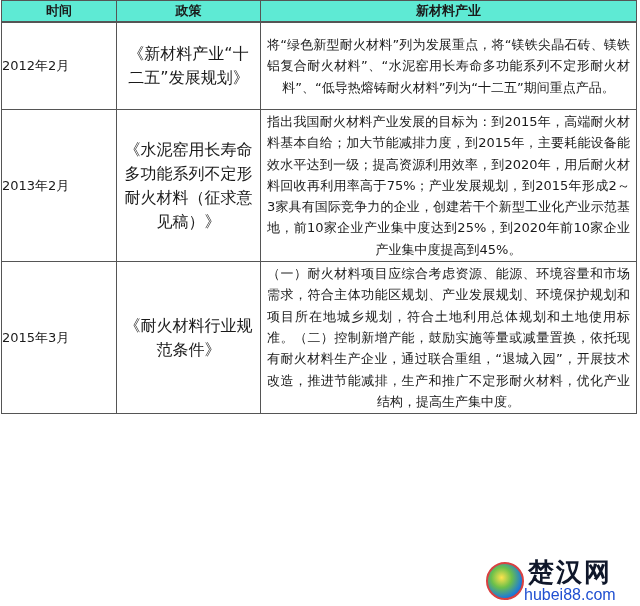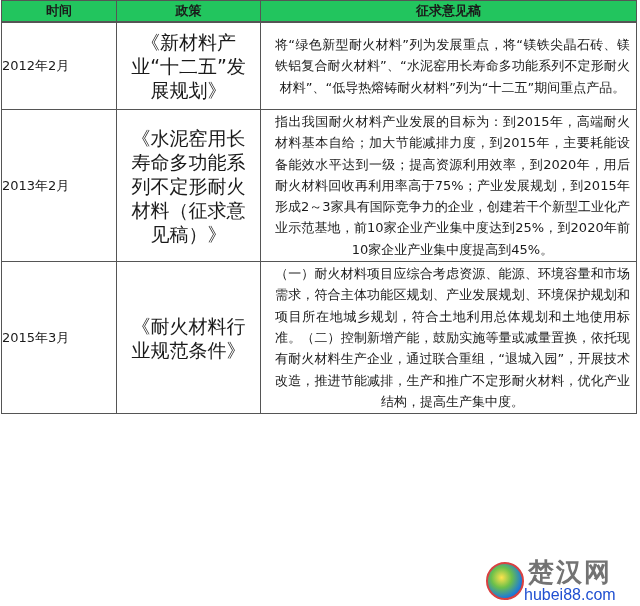--- a/index.html
+++ b/index.html
@@ -2,46 +2,46 @@
 <html><head>
 <meta charset="utf-8">
 <style>
   html, body { margin: 0; padding: 0; background: #ffffff; }
   body { width: 640px; height: 606px; overflow: hidden; position: relative;
          font-family: "DejaVu Sans", "Liberation Sans", sans-serif; color: #1a1a1a; }
   .tbl { position: absolute; left: 1px; top: 0; width: 636px; border-collapse: collapse; table-layout: fixed; }
   .title-bar { height: 25px; background: #6b7099; color: #ffffff; text-align: center;
                font-size: 17px; line-height: 25px; border: 1px solid #4e5375; }
   .tbl td, .tbl th { border: 1px solid #555; padding: 0; }
-  .hdr th { height: 20px; font-size: 13px; font-weight: bold; text-align: center; background: #22c55e; border-bottom: 2px solid #555; }
+  .hdr th { height: 20px; font-size: 13px; font-weight: bold; text-align: center; background: #5eead4; border-bottom: 2px solid #555; }
   .c1 { width: 114px; text-align: left; font-size: 13px; }
-  .c2 { width: 131px; text-align: center; font-size: 19px; line-height: 24px; padding: 0 6px !important; }
+  .c2 { width: 131px; text-align: center; font-size: 16px; line-height: 24px; padding: 0 6px !important; }
   .c3 { text-align: center; font-size: 13px; line-height: 21.3px; padding: 1px 6px !important; text-align-last: center; }
-  .c3 .txt { text-align: justify; text-align-last: center; display: block; margin-left: 8px; }
+  .c3 .txt { text-align: justify; text-align-last: center; display: block; }
   .r1 td { height: 84px; }
   .r2 td { height: 147px; }
   .r3 td { height: 148px; }
   .watermark { position: absolute; left: 486px; top: 558px; width: 154px; height: 48px; pointer-events: none; }
   .wm-globe { position: absolute; left: 0; top: 4px; width: 38px; height: 38px; border-radius: 50%;
               background: radial-gradient(circle at 40% 40%, #ffe34d 0%, #6cc04a 35%, #1e7bd6 70%, #0d3f99 100%);
               border: 2px solid #d94141; box-sizing: border-box; }
-  .wm-cn { position: absolute; left: 42px; top: 0; font-size: 26px; font-weight: bold; color: #737373;
+  .wm-cn { position: absolute; left: 42px; top: 0; font-size: 26px; font-weight: bold; color: #0f172a;
            letter-spacing: 2px; line-height: 28px; font-family: "DejaVu Sans", sans-serif; }
   .wm-en { position: absolute; left: 38px; top: 28px; font-size: 16px; color: #1f4fd1; line-height: 18px;
            font-family: "Liberation Sans", sans-serif; }
 </style>
 </head>
 <body>
 
 <table class="tbl">
   <tbody>
   <tr class="hdr">
     <th class="c1">时间</th>
     <th class="c2" style="line-height:20px">政策</th>
-    <th>征求意见稿</th>
+    <th>新材料产业</th>
   </tr>
   <tr class="r1">
     <td class="c1">2012年2月</td>
     <td class="c2">《新材料产业“十二五”发展规划》</td>
     <td class="c3">
           <span class="txt">将“绿色新型耐火材料”列为发展重点，将“镁铁尖晶石砖、镁铁铝复合耐火材料”、“水泥窑用长寿命多功能系列不定形耐火材料”、“低导热熔铸耐火材料”列为“十二五”期间重点产品。</span>
         </td>
   </tr>
   <tr class="r2">
     <td class="c1">2013年2月</td>

